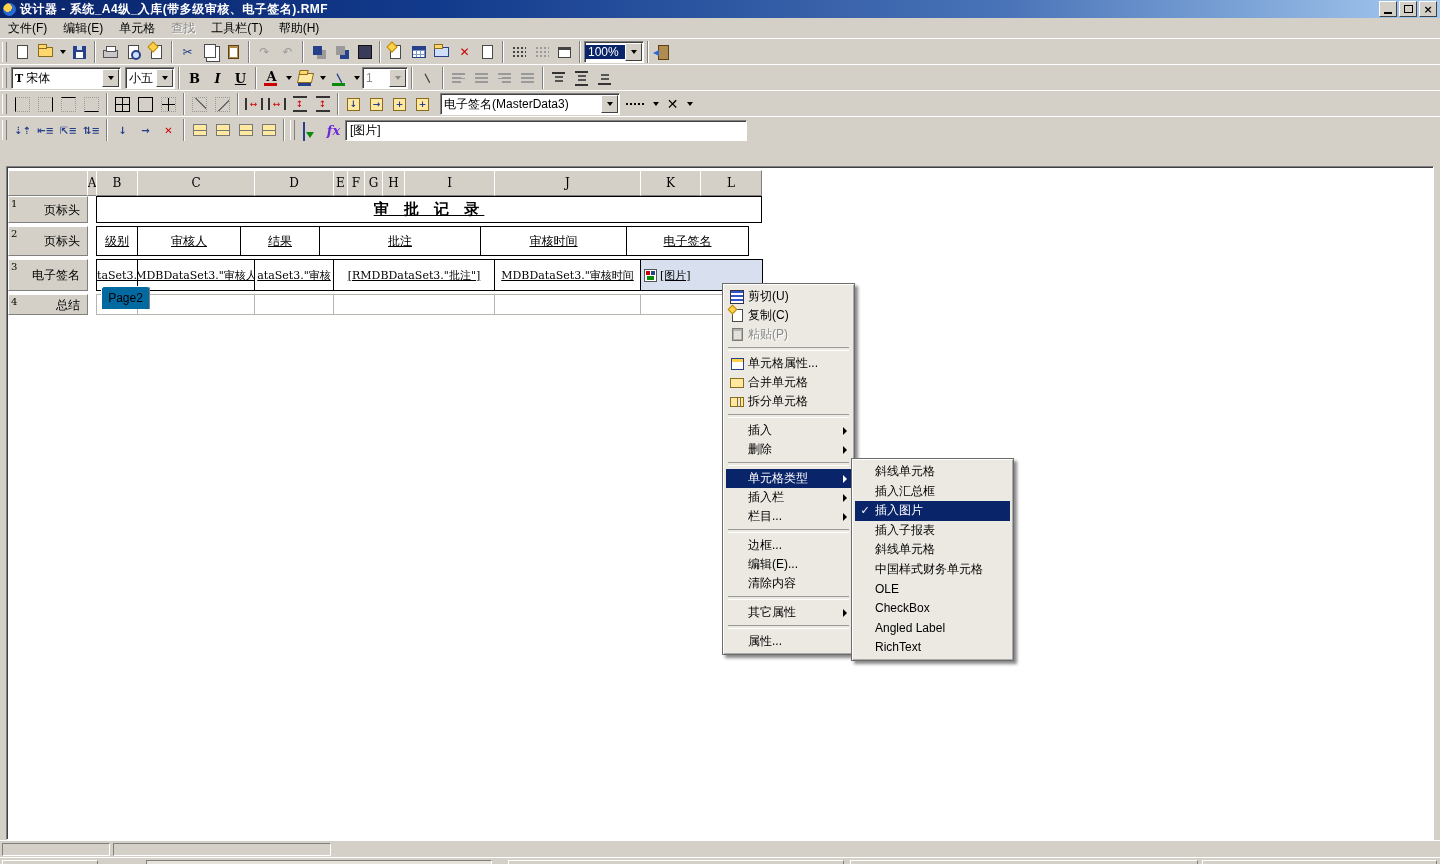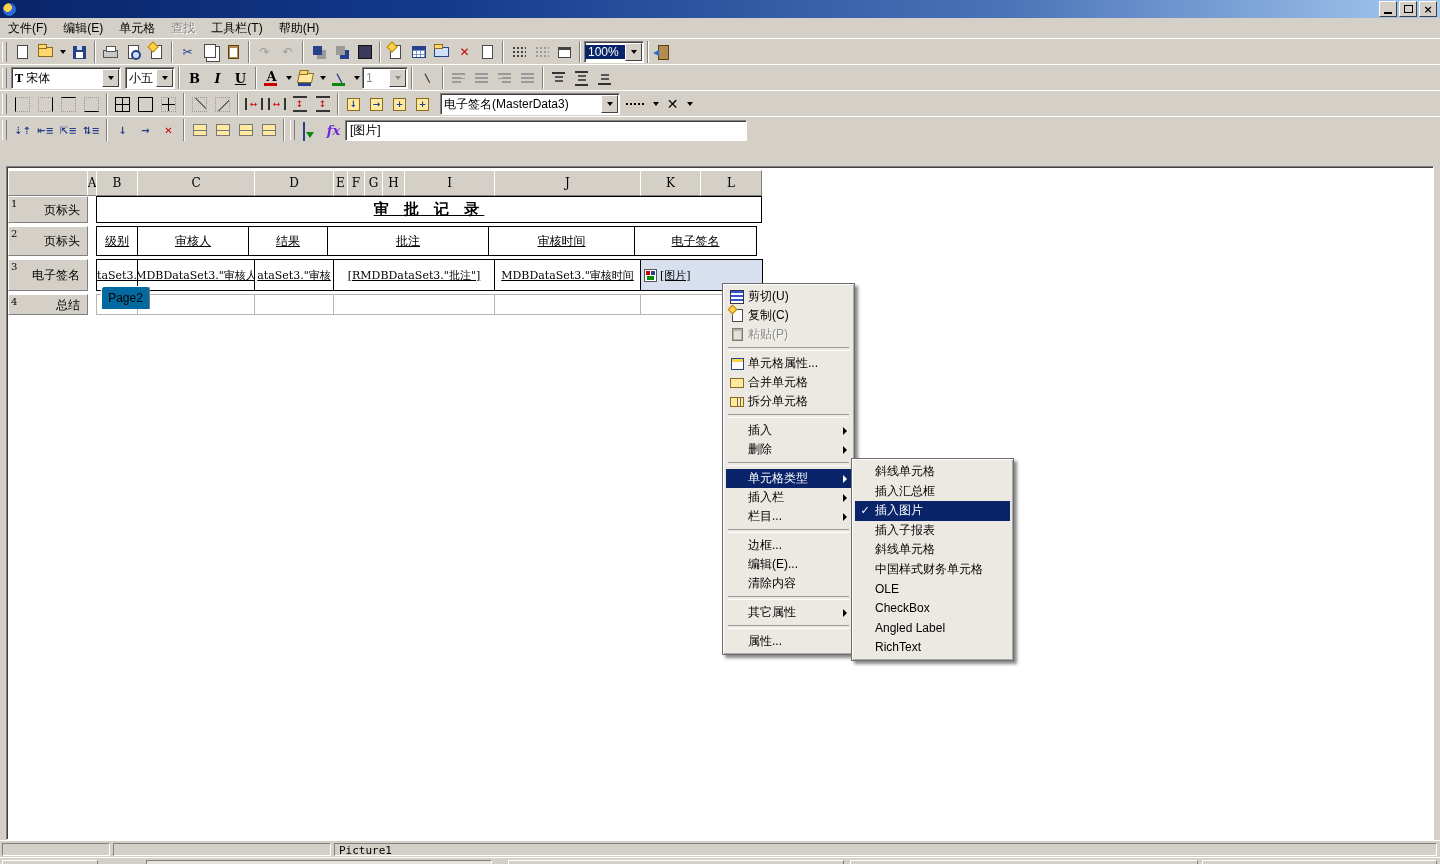--- a/index.html
+++ b/index.html
@@ -158,20 +158,21 @@
   .sp .t{padding:0 4px;line-height:11px;}
   .taskbar{left:0;top:857px;width:1440px;height:7px;background:#d4d0c8;border-top:1px solid #fff;overflow:hidden;}
   .tkb{position:absolute;top:2px;height:12px;border:1px solid;border-color:#fff #808080 #808080 #fff;background:#d4d0c8;box-sizing:border-box;}
   .tkb.prs{border-color:#808080 #fff #fff #808080;background:#e6e3da;}
 </style>
 </head>
 <body>
 
 <div class="abs titlebar">
   <span class="appicon"></span>
+  <span class="titletext">设计器 - 系统_A4纵_入库(带多级审核、电子签名).RMF</span>
   <span class="winbtns">
     <span class="wb">
         <span class="wb-min"></span>
       </span>
     <span class="wb">
         <span class="wb-res"></span>
       </span>
     <span class="wb">
         <span class="wb-x">×</span>
       </span>
@@ -513,21 +514,21 @@
 <div class="abs rowcells" style="top:196px;height:27px;">
   <div class="cell titlecell" style="width:666px;">审 批 记 录</div>
 </div>
 
 <div class="abs bandlab" style="top:226px;height:30px;">
   <span class="bandnum">2</span>
   <span class="bandname">页标头</span>
 </div>
 <div class="abs rowcells" style="top:226px;height:30px;">
   <div class="cell" style="width:42px;">级别</div>
-  <div class="cell" style="width:112px;">审核人</div>
+  <div class="cell" style="width:104px;">审核人</div>
   <div class="cell" style="width:80px;">结果</div>
   <div class="cell" style="width:162px;">批注</div>
   <div class="cell" style="width:147px;">审核时间</div>
   <div class="cell" style="width:123px;">电子签名</div>
 </div>
 
 <div class="abs bandlab" style="top:259px;height:32px;">
   <span class="bandnum">3</span>
   <span class="bandname">电子签名</span>
 </div>
@@ -686,21 +687,20 @@
     </div>
   <div class="smi">
       <span class="chk"></span>
       <span>RichText</span>
     </div>
 </div>
 
 <div class="abs statusbar">
   <span class="sp" style="left:2px;width:108px;"></span>
   <span class="sp" style="left:113px;width:218px;"></span>
-  <span class="sp" style="left:334px;width:1103px;"><span class="t">Picture1</span></span>
 </div>
 
 <div class="abs taskbar">
   <span class="tkb" style="left:2px;width:96px;"></span>
   <span class="tkb prs" style="left:146px;width:346px;"></span>
   <span class="tkb" style="left:508px;width:336px;"></span>
   <span class="tkb" style="left:850px;width:348px;"></span>
   <span class="tkb" style="left:1202px;width:235px;"></span>
 </div>
 

